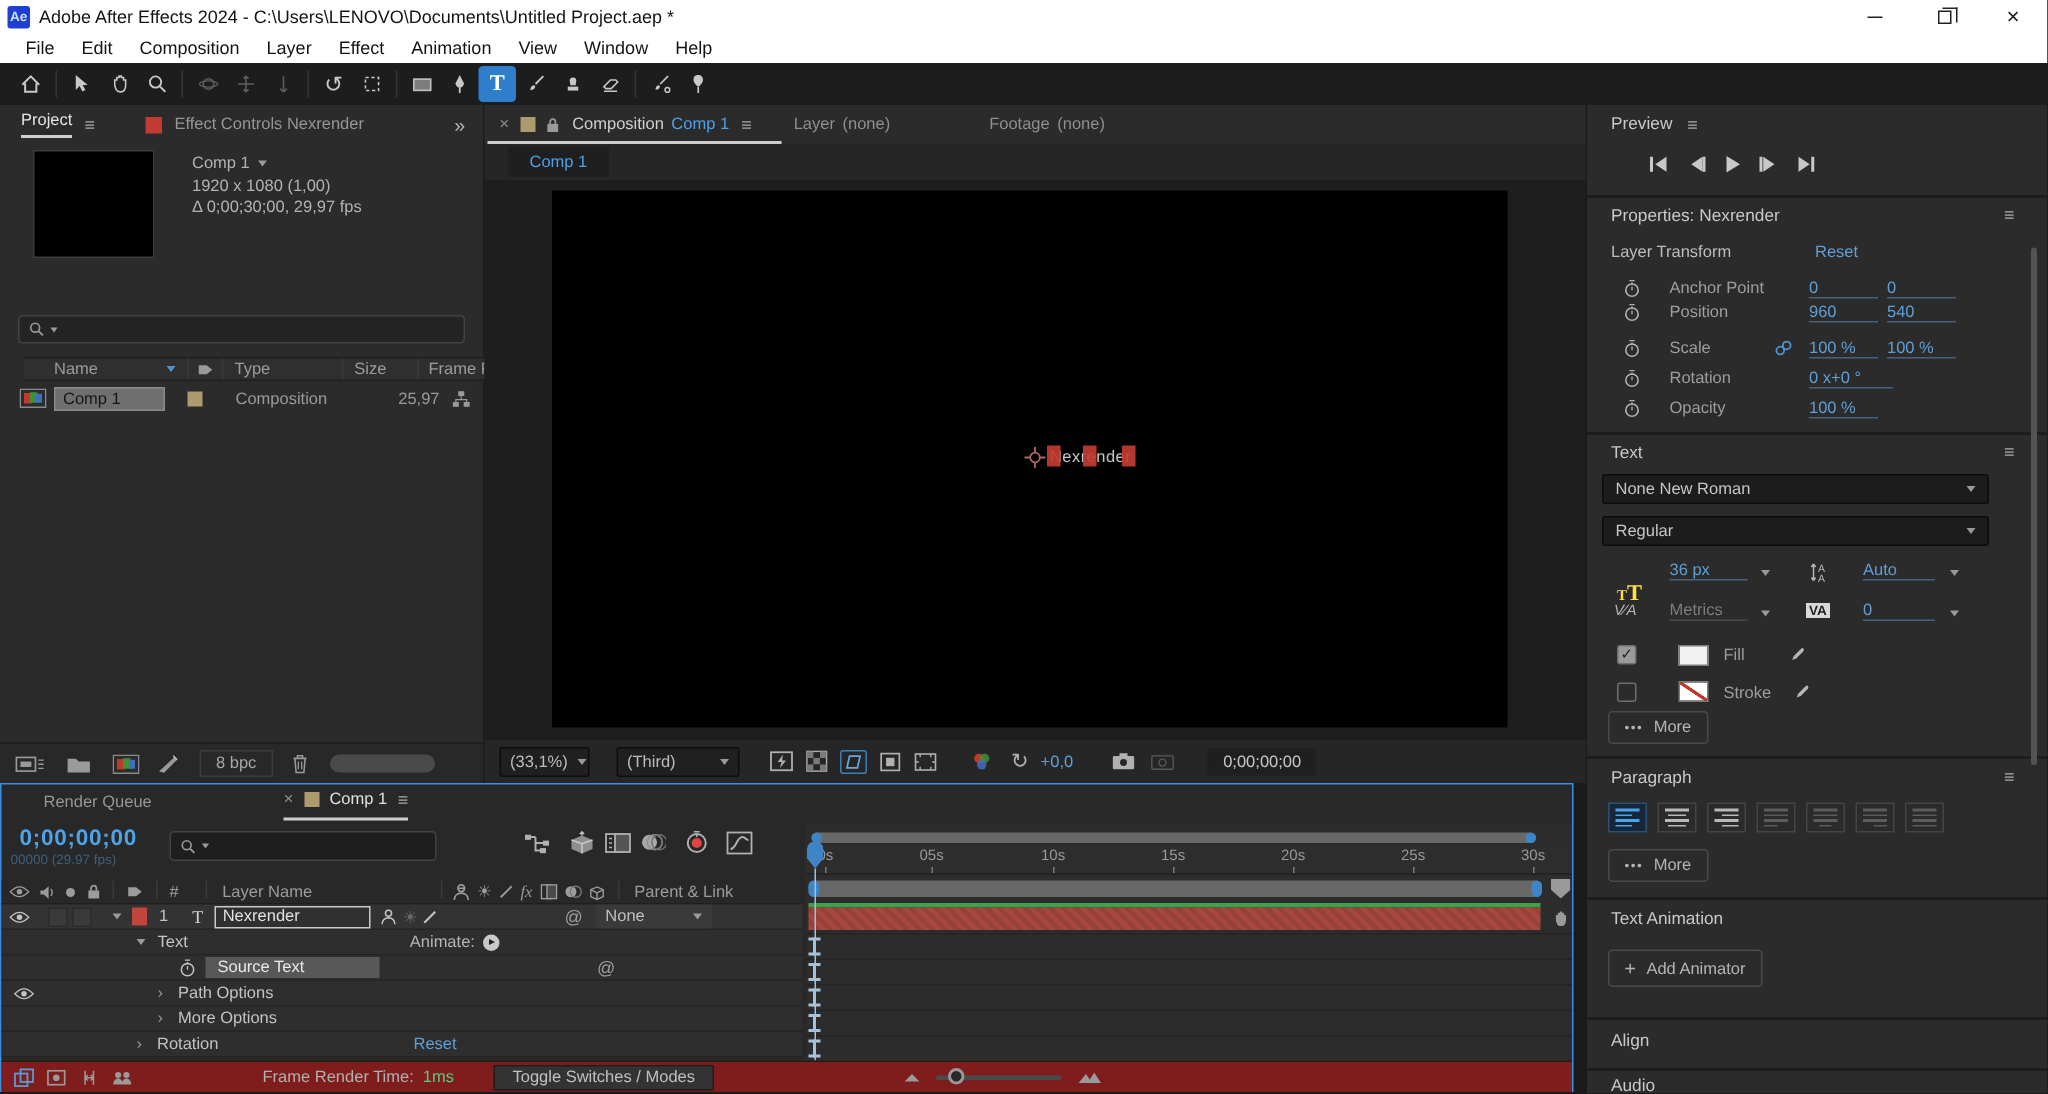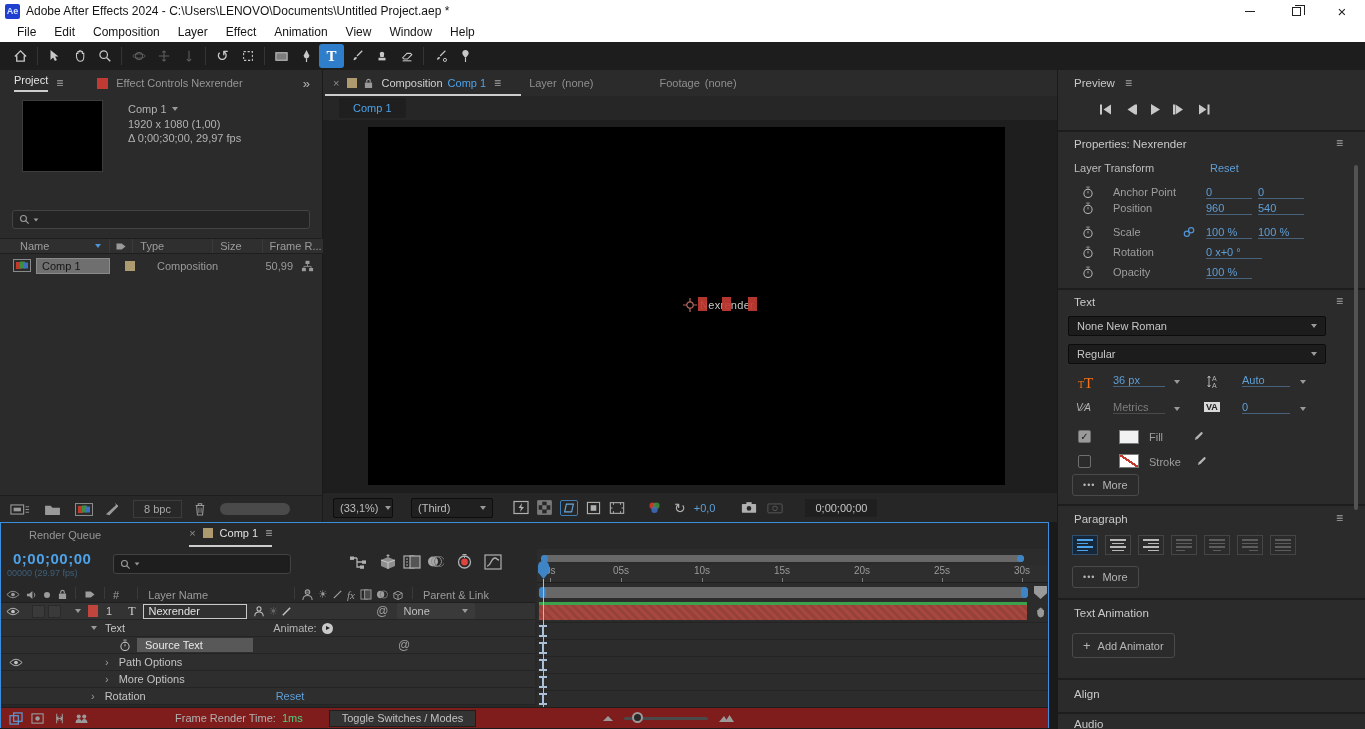--- a/index.html
+++ b/index.html
@@ -253,21 +253,21 @@
     <div>1920 x 1080 (1,00)</div>
     <div>Δ 0;00;30;00, 29,97 fps</div>
   </div>
   <div class="abs search-box" style="left:12px;top:140px;width:298px;height:19px">
     <svg width="11" height="11" viewBox="0 0 16 16">
         <circle cx="6.5" cy="6.5" r="4.3" fill="none" stroke="#9a9a9a" stroke-width="1.6"></circle>
         <path d="M10 10l4 4" stroke="#9a9a9a" stroke-width="1.8"></path>
       </svg>
     <span class="cd" style="transform:scale(.8)"></span>
   </div>
-  <div class="abs col-head" style="left:0;top:168px;width:388px;height:16px">
+  <div class="abs col-head" style="left:16px;top:168px;width:388px;height:16px">
     <span style="margin-left:20px">Name</span>
     <span class="cd blue" style="margin-left:46px"></span>
     <span class="sepv" style="margin-left:8px"></span>
     <svg width="12" height="11" viewBox="0 0 16 14" style="margin-left:5px">
         <path d="M2 3h7l5 4-5 4H2z" fill="#9a9a9a"></path>
       </svg>
     <span class="sepv" style="margin-left:5px"></span>
     <span style="margin-left:7px">Type</span>
     <span class="sepv" style="margin-left:48px"></span>
     <span style="margin-left:7px">Size</span>
@@ -277,21 +277,21 @@
   <div class="abs" style="left:0;top:186px;width:322px;height:19px;display:flex;align-items:center">
     <svg width="18" height="13" viewBox="0 0 18 13" style="margin-left:13px">
         <rect x="0.5" y="0.5" width="17" height="12" fill="#2c2c2c" stroke="#8a8a8a"></rect>
         <rect x="3" y="3" width="5" height="7" fill="#c0392b"></rect>
         <rect x="7" y="2.5" width="5" height="7" fill="#3f8f3f"></rect>
         <rect x="11" y="3.5" width="4" height="6" fill="#3f6fbf"></rect>
       </svg>
     <span class="sel-cell" style="margin-left:5px;width:74px">Comp 1</span>
     <span style="width:10px;height:10px;background:#ad9a6e;margin-left:15px"></span>
     <span style="margin-left:22px;color:#9a9a9a">Composition</span>
-    <span style="margin-left:auto;margin-right:8px;color:#9a9a9a">50,99</span>
+    <span style="margin-left:auto;margin-right:8px;color:#9a9a9a">25,97</span>
     <svg width="13" height="12" viewBox="0 0 16 15" style="margin-right:8px">
         <rect x="5.5" y="1" width="5" height="4" fill="#9a9a9a"></rect>
         <rect x="1" y="10" width="5" height="4" fill="#9a9a9a"></rect>
         <rect x="10" y="10" width="5" height="4" fill="#9a9a9a"></rect>
         <path d="M8 5v3M3.5 10V8h9v2" stroke="#9a9a9a" fill="none"></path>
       </svg>
   </div>
   <div class="abs" style="left:0;top:425px;width:322px;height:27px;background:#282828;border-top:1px solid #1e1e1e;display:flex;align-items:center">
     <span class="ic" style="margin-left:10px">
         <svg width="20" height="13" viewBox="0 0 22 14">
@@ -540,21 +540,21 @@
   <span class="abs ham" style="left:278px;top:224px">≡</span>
   <div class="abs dd" style="left:10px;top:246px;width:258px">
       <span>None New Roman</span>
       <span class="cd"></span>
     </div>
   <div class="abs dd" style="left:10px;top:274px;width:258px">
       <span>Regular</span>
       <span class="cd"></span>
     </div>
   <div class="abs" style="left:0;top:304px;width:307px;height:22px">
-    <span class="abs" style="left:20px;top:1px;font-family:'Liberation Serif',serif;color:#f97316;font-size:15px;font-weight:normal"><span style="font-size:10px">T</span>T</span>
+    <span class="abs" style="left:20px;top:14px;font-family:'Liberation Serif',serif;color:#fde047;font-size:15px;font-weight:bold"><span style="font-size:10px">T</span>T</span>
     <span class="abs blueval" style="left:55px;width:52px">36 px</span>
     <span class="abs cd" style="left:116px;top:6px"></span>
     <span class="abs ic" style="left:148px;top:0">
         <svg width="14" height="15" viewBox="0 0 14 15">
           <path d="M3 2v11M3 2 1.6 4M3 2l1.4 2M3 13l-1.4-2M3 13l1.4-2" stroke="#b5b5b5" fill="none"></path>
           <text x="6" y="7" fill="#b5b5b5" font-size="7" font-family="sans-serif">A</text>
           <text x="6" y="14" fill="#b5b5b5" font-size="7" font-family="sans-serif">A</text>
         </svg>
       </span>
     <span class="abs blueval" style="left:184px;width:48px">Auto</span>

